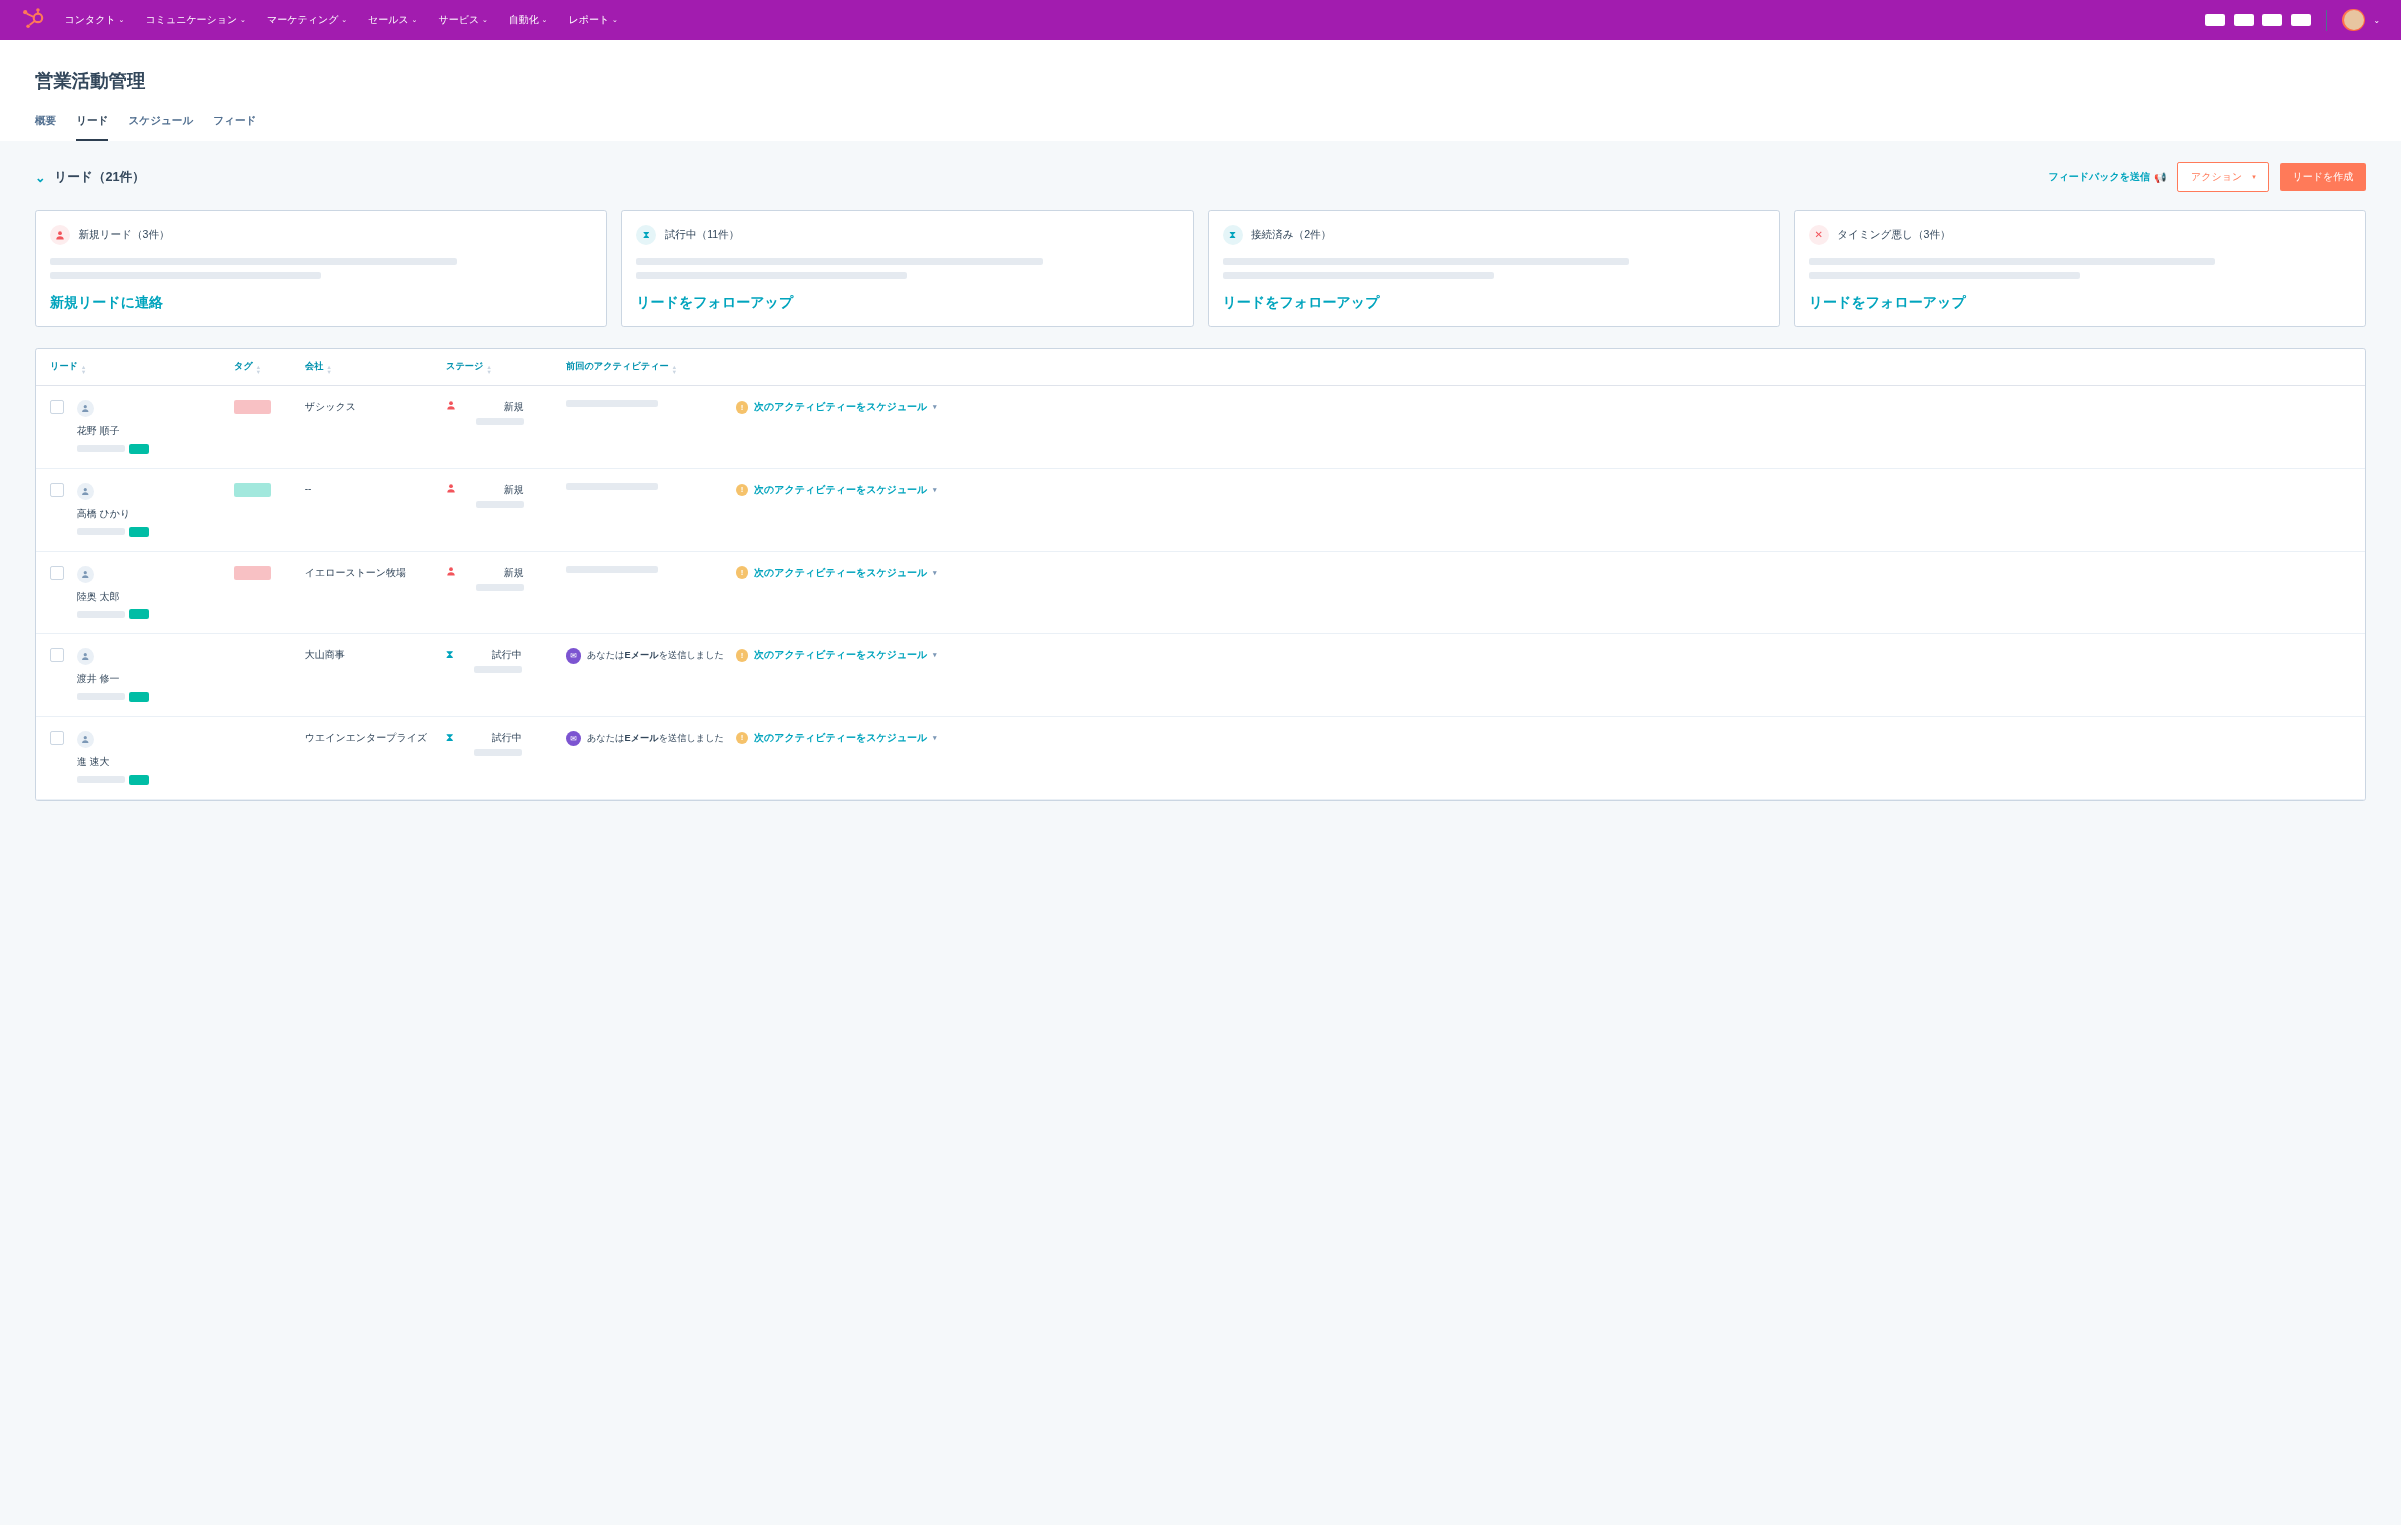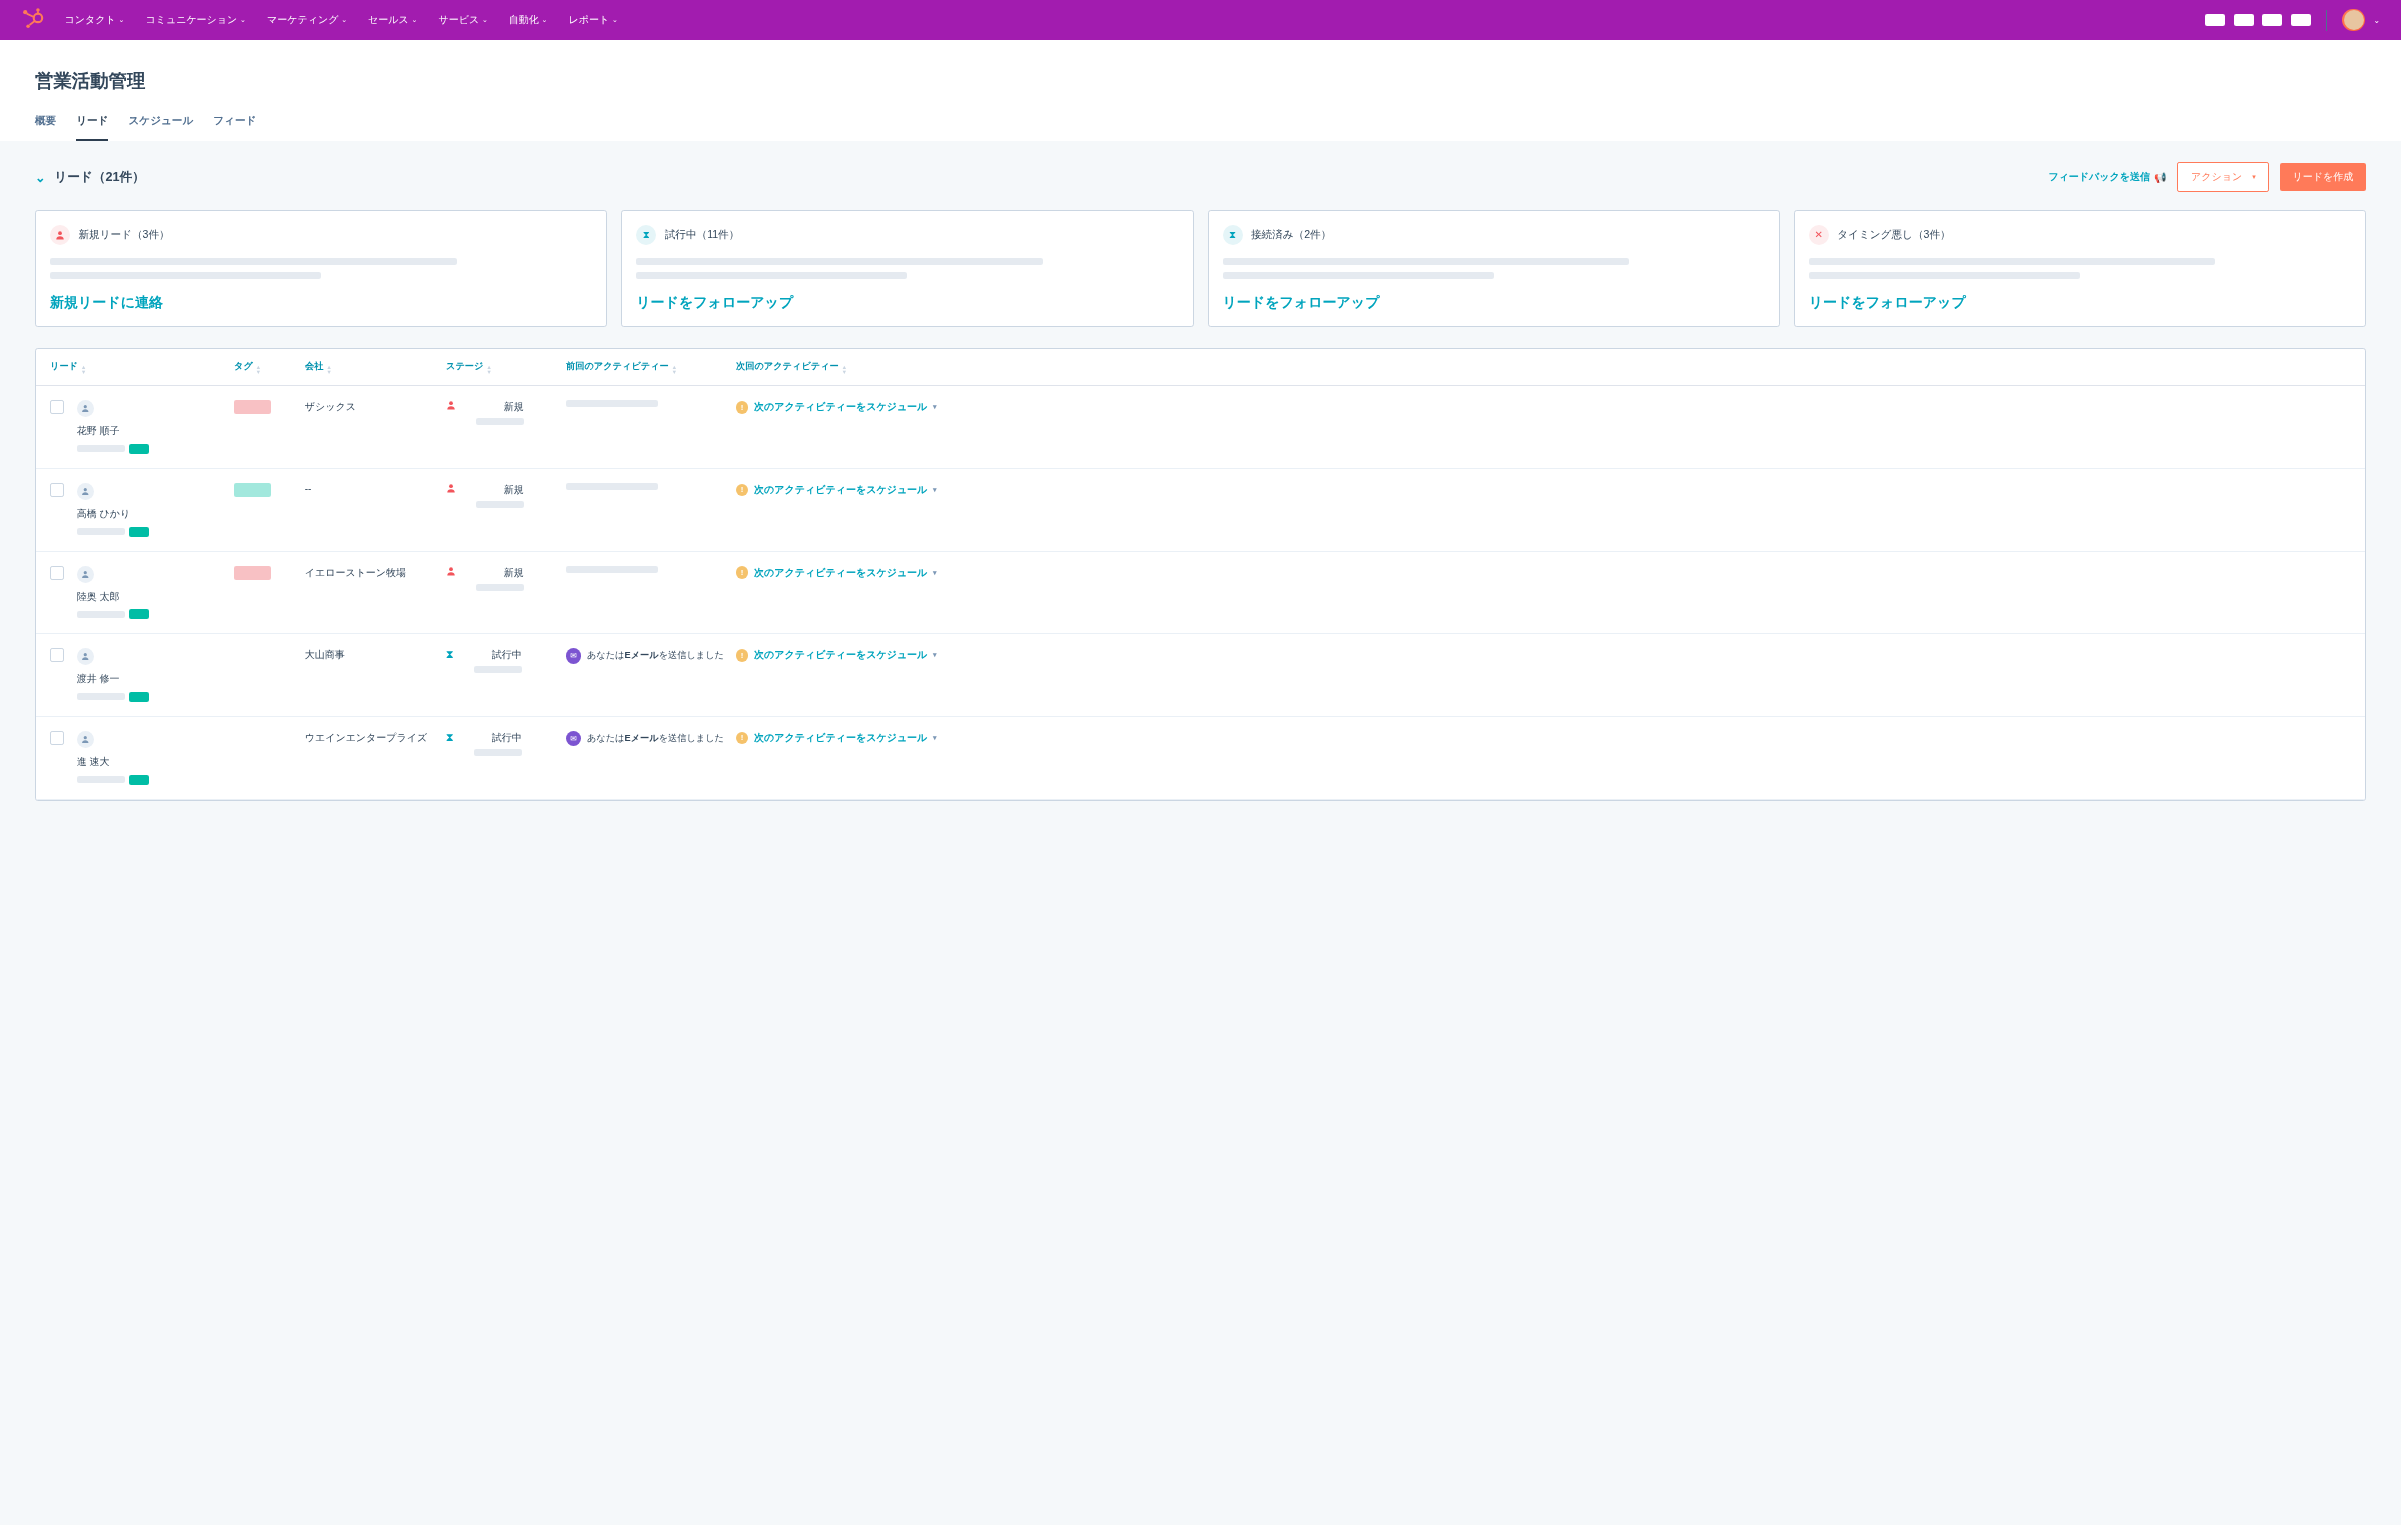--- a/index.html
+++ b/index.html
@@ -223,24 +223,20 @@
             <span>▼</span>
           </span></div>
       <div class="col-stage th-link"><span>ステージ</span><span class="sort-icon">
             <span>▲</span>
             <span>▼</span>
           </span></div>
       <div class="col-prev th-link"><span>前回のアクティビティー</span><span class="sort-icon">
             <span>▲</span>
             <span>▼</span>
           </span></div>
-      <div class="col-next th-link"><span>次回のアクティビティー</span><span class="sort-icon">
-            <span>▲</span>
-            <span>▼</span>
-          </span></div>
     </div>
     <div id="table-body">
         <div class="table-row">
     <div class="checkbox"></div>
     <div class="lead-cell">
       <div class="lead-avatar">
               <svg width="8.5" height="8.5" viewBox="0 0 16 16" fill="currentColor">
                 <circle cx="8" cy="5" r="3"></circle>
                 <path d="M2 15c0-3 2.7-5 6-5s6 2 6 5"></path>
               </svg>

